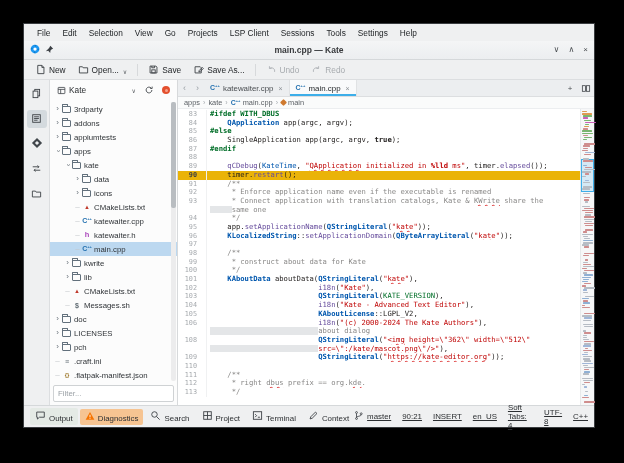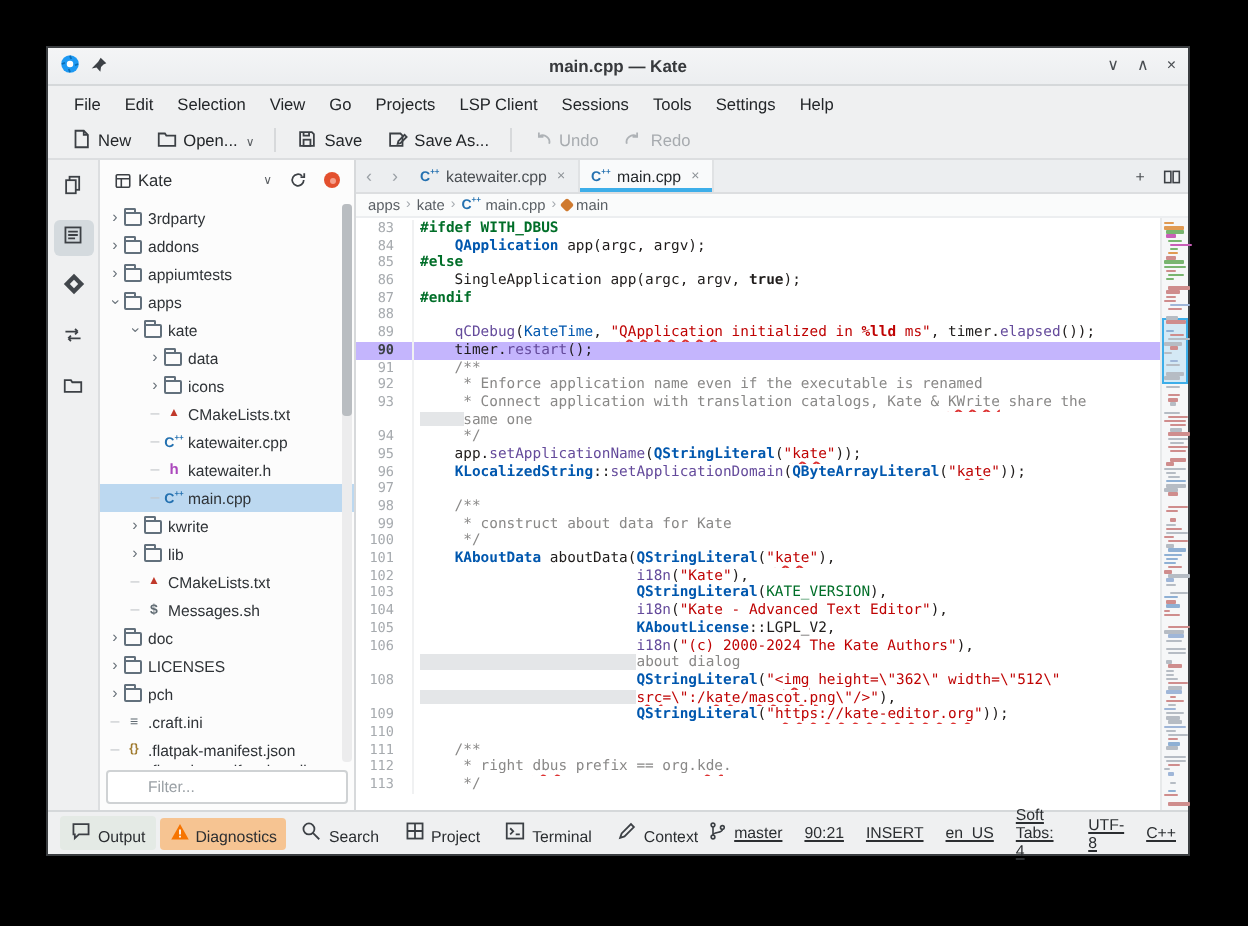--- a/index.html
+++ b/index.html
@@ -46,21 +46,21 @@
   .tchev{width:9px;text-align:center;color:#6a737b;font-size:8px;flex:none;line-height:1;}
   .tchev.exp{transform:rotate(90deg);}
   .fo{width:9px;height:7px;border:1px solid #62707c;border-radius:1px;position:relative;flex:none;margin:1px 3px 0 0;}
   .fo::before{content:"";position:absolute;top:-3px;left:-1px;width:4px;height:2px;border:1px solid #62707c;border-bottom:none;border-radius:1px 1px 0 0;}
   .fi{width:10px;flex:none;margin-right:2px;text-align:center;font-weight:bold;font-size:7px;line-height:1;}
   .fi sup{font-size:4px;}
   .tlabel{overflow:hidden;text-overflow:ellipsis;}
   #tree-scroll{position:absolute;right:1px;top:2px;bottom:2px;width:5px;background:#ececed;border-radius:2px;}
   #tree-thumb{position:absolute;left:0;right:0;top:0;height:38%;background:#b9bdc1;border-radius:2px;}
   #pfilter{height:17px;margin:2px 3px 3px 3px;border:1px solid #cfd2d4;border-radius:2px;background:#fff;
-           font-size:7.8px;padding:0 20px;color:#2f3337;font-family:"Liberation Sans",sans-serif;width:calc(100% - 6px);}
+           font-size:7.8px;padding:0 4px;color:#2f3337;font-family:"Liberation Sans",sans-serif;width:calc(100% - 6px);}
   #pfilter::placeholder{color:#9aa0a5;}
   
   #editor-col{flex:1;display:flex;flex-direction:column;min-width:0;background:#fff;}
   #tabbar{height:17px;background:#eceef0;display:flex;align-items:stretch;font-size:7.9px;color:#4a4e52;
           border-bottom:1px solid #dcdee0;}
   .nav-btn{width:13px;display:flex;align-items:center;justify-content:center;color:#9aa0a5;font-size:9px;}
   .tab{display:flex;align-items:center;gap:3px;padding:0 6px;border-right:1px solid #e0e2e4;position:relative;}
   .tab.active{background:#f9fafb;color:#1f2326;}
   .tab.active::after{content:"";position:absolute;left:0;right:0;bottom:0;height:2px;background:#3daee9;}
   .tab .close{color:#8b9095;font-size:7px;margin-left:2px;}
@@ -69,21 +69,21 @@
   #crumbbar{height:12px;display:flex;align-items:center;gap:3px;padding:0 6px;font-size:7.4px;color:#5a5f64;
             background:#fafbfb;border-bottom:1px solid #eceef0;}
   .crumb{display:flex;align-items:center;gap:2px;}
   .crumb-sep{color:#a5aaaf;font-size:7px;}
   .mini-diamond{width:5px;height:5px;background:#cf7a2f;transform:rotate(45deg);border-radius:1px;}
   
   #code-wrap{flex:1;display:flex;min-height:0;position:relative;justify-content:space-between;}
   #code{flex:1;overflow:hidden;font-family:"DejaVu Sans Mono",monospace;font-size:7.2px;line-height:8.7px;
         padding-top:1px;}
   .crow{display:flex;height:8.7px;white-space:pre;}
-  .crow.cur{background:#c4b5fd;}
+  .crow.cur{background:#eab308;}
   .gnum{width:22px;flex:none;text-align:right;padding-right:3px;color:#a6aaae;font-size:6.8px;}
   .crow.cur .gnum{color:#3c4045;font-weight:bold;}
   .gpad{width:7px;flex:none;border-right:1px solid #f0f1f2;margin-right:3px;}
   .ctext{flex:1;overflow:hidden;}
   .wf{display:inline-block;height:7.5px;background:#e4e6e8;vertical-align:middle;}
   .no{color:#1f1c1b;}
   .kw{color:#1f1c1b;font-weight:bold;}
   .ty{color:#0057ae;font-weight:bold;}
   .va{color:#0057ae;}
   .fn{color:#644a9b;}
@@ -106,56 +106,56 @@
   .sb-item.hl{background:#f6c492;}
   #sb-right{margin-left:auto;display:flex;align-items:center;gap:11px;}
   .sb-field{display:flex;align-items:center;gap:3px;text-decoration:underline;}
   svg{overflow:visible;}
 </style>
 </head>
 <body>
 
 <div id="window">
 
-  <div id="titlebar">
-    <div class="tb-left">
-      <span>
-        <svg width="10" height="10" viewBox="0 0 16 16">
-            <circle cx="8" cy="8" r="7" fill="#1d99f3"></circle>
-            <circle cx="8" cy="8" r="2.6" fill="#fff"></circle>
-            <path d="M8 1.5 9 4M8 14.5 7 12M1.5 8 4 7M14.5 8 12 9" stroke="#0b6db3" stroke-width="1.4"></path>
-          </svg>
-      </span>
-      <span>
-        <svg width="9" height="9" viewBox="0 0 16 16">
-            <path d="M9.5 1.5 14.5 6.5 12 7.5 9.8 9.7 9.2 14 5.8 10.2 1.5 11 7.3 5.2z" fill="#3c4045"></path>
-          </svg>
-      </span>
-    </div>
-    <div class="tb-title">main.cpp — Kate</div>
-    <div class="tb-btns">
-      <span class="winbtn">∨</span>
-      <span class="winbtn">∧</span>
-      <span class="winbtn">×</span>
-    </div>
-  </div>
-
   <div id="menubar">
       <span class="menu-item">File</span>
       <span class="menu-item">Edit</span>
       <span class="menu-item">Selection</span>
       <span class="menu-item">View</span>
       <span class="menu-item">Go</span>
       <span class="menu-item">Projects</span>
       <span class="menu-item">LSP Client</span>
       <span class="menu-item">Sessions</span>
       <span class="menu-item">Tools</span>
       <span class="menu-item">Settings</span>
       <span class="menu-item">Help</span>
     </div>
+
+  <div id="titlebar">
+    <div class="tb-left">
+      <span>
+        <svg width="10" height="10" viewBox="0 0 16 16">
+            <circle cx="8" cy="8" r="7" fill="#1d99f3"></circle>
+            <circle cx="8" cy="8" r="2.6" fill="#fff"></circle>
+            <path d="M8 1.5 9 4M8 14.5 7 12M1.5 8 4 7M14.5 8 12 9" stroke="#0b6db3" stroke-width="1.4"></path>
+          </svg>
+      </span>
+      <span>
+        <svg width="9" height="9" viewBox="0 0 16 16">
+            <path d="M9.5 1.5 14.5 6.5 12 7.5 9.8 9.7 9.2 14 5.8 10.2 1.5 11 7.3 5.2z" fill="#3c4045"></path>
+          </svg>
+      </span>
+    </div>
+    <div class="tb-title">main.cpp — Kate</div>
+    <div class="tb-btns">
+      <span class="winbtn">∨</span>
+      <span class="winbtn">∧</span>
+      <span class="winbtn">×</span>
+    </div>
+  </div>
 
   <div id="toolbar">
       <span class="tool-btn">
         <span>
           <svg width="11" height="11" viewBox="0 0 16 16" fill="none" stroke="#3c4045" stroke-width="1.3">
             <path d="M4 2h6l3 3v9H4z"></path>
             <path d="M10 2v3h3"></path>
           </svg>
         </span>
         <span>New</span>

